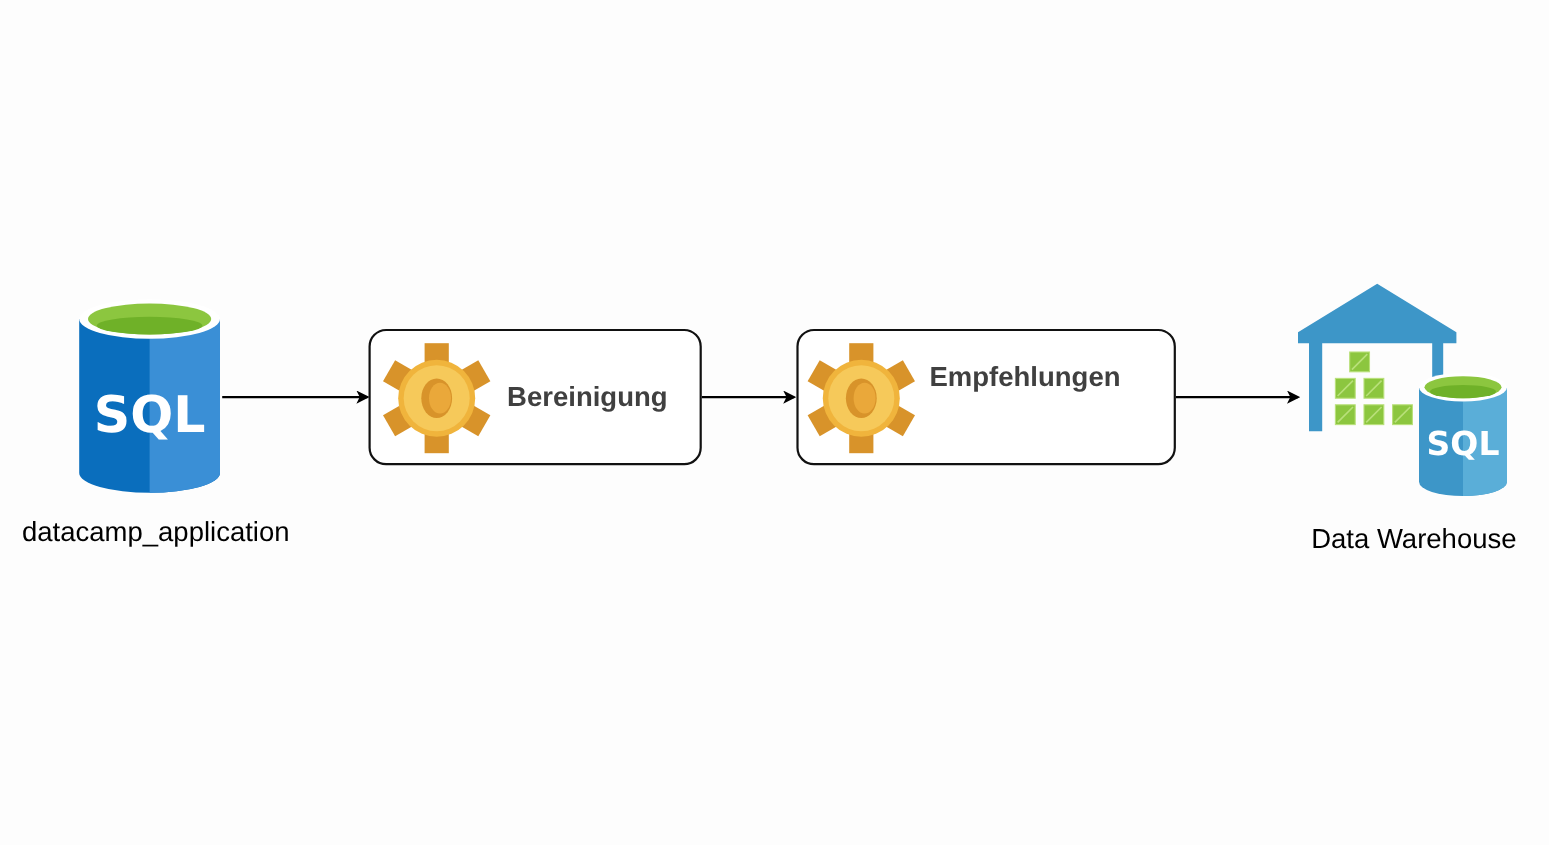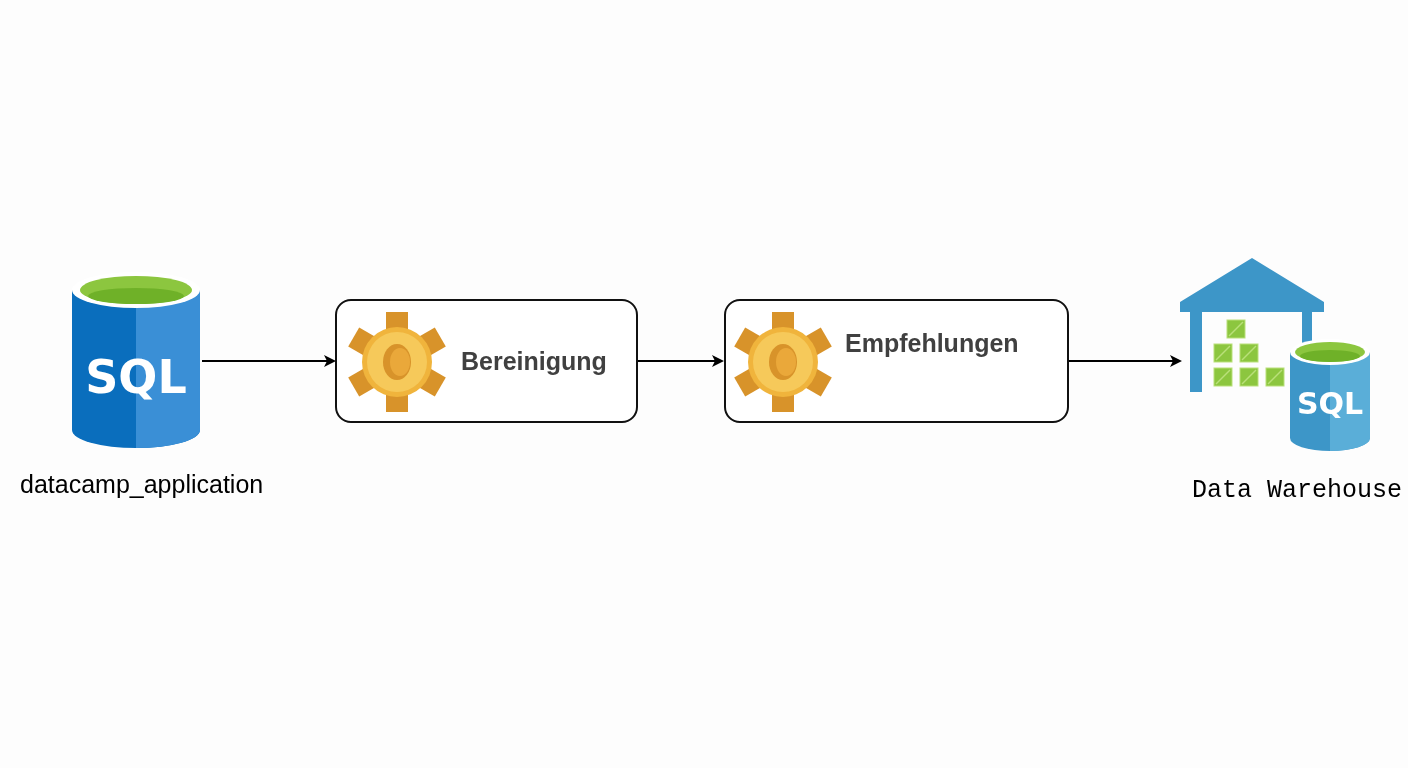--- a/index.html
+++ b/index.html
@@ -94,13 +94,13 @@
     <line x1="64" y1="128" x2="78" y2="114"></line>
     <line x1="90" y1="128" x2="104" y2="114"></line>
   </g>
   <path d="M112,96 L112,182 A40,13 0 0 0 192,182 L192,96 Z" fill="#3d96c8"></path>
   <path d="M152,109 L152,195 A40,13 0 0 0 192,182 L192,96 Z" fill="#5aaed8"></path>
   <ellipse cx="152" cy="96" rx="40" ry="13" fill="#fff"></ellipse>
   <ellipse cx="152" cy="96" rx="35" ry="10" fill="#8cc63f"></ellipse>
   <ellipse cx="152" cy="100" rx="30" ry="6" fill="#6fb128"></ellipse>
   <text x="152" y="158" text-anchor="middle" font-family="DejaVu Sans, sans-serif" font-weight="bold" font-size="30" fill="#fff">SQL</text>
 </svg>
-<div class="node-label" style="left:1192px;top:476px;font-family:Liberation Mono, monospace;">Data Warehouse</div>
+<div class="node-label" style="left:1192px;top:476px;">Data Warehouse</div>
 
 </body></html>

